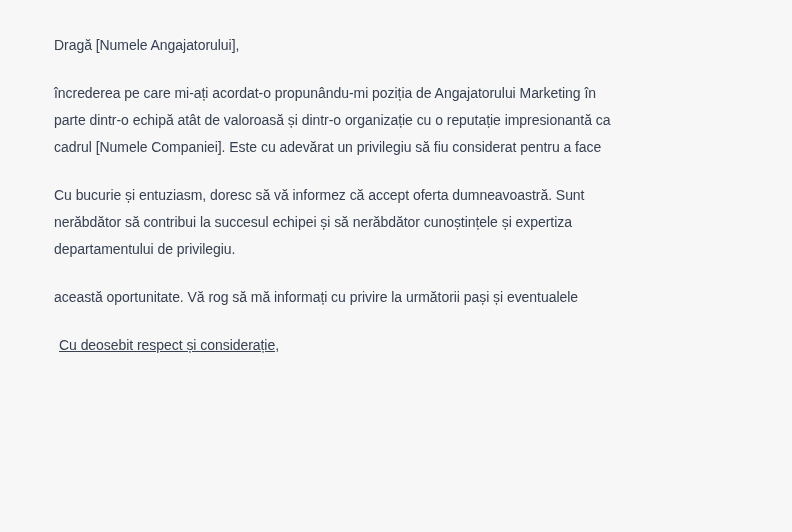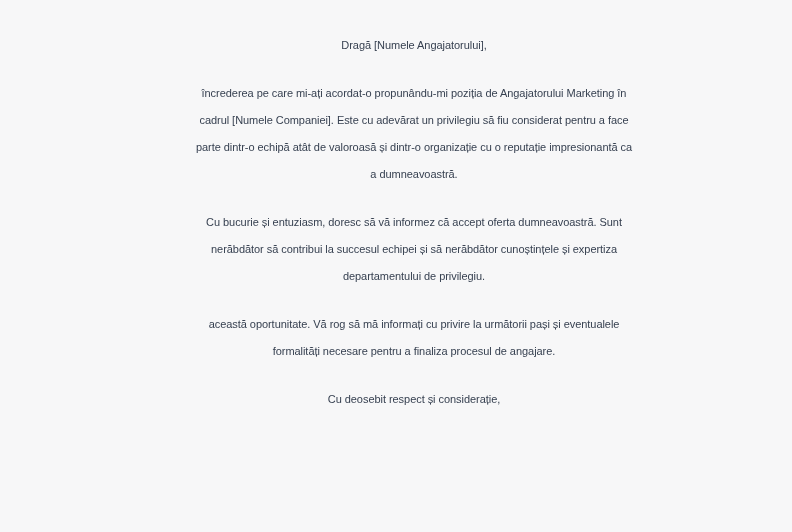--- a/index.html
+++ b/index.html
@@ -10,59 +10,57 @@
       overflow: hidden;
       background: #f7f7f8;
     }
     .letter {
       position: absolute;
       left: 54px;
       top: 32px;
       width: 720px;
       color: #374151;
       font-family: "Liberation Sans", "DejaVu Sans", sans-serif;
-      font-size: 11px;
+      font-size: 14px;
       line-height: 27px;
       letter-spacing: -0.05px;
-      text-align: center;
     }
     .letter p {
       margin: 0 0 21px 0;
       padding: 0;
     }
     .letter .signature {
-      margin: 17px;
+      margin: 5px;
+      text-decoration: underline;
     }
     .letter .line {
       display: block;
       white-space: nowrap;
     }
   </style>
 </head>
 <body>
 
 <div class="letter">
   <p>
     <span class="line">Dragă [Numele Angajatorului],</span>
   </p>
 
   <p>
     <span class="line">încrederea pe care mi-ați acordat-o propunându-mi poziția de Angajatorului Marketing în</span>
+    <span class="line">parte dintr-o echipă atât de valoroasă și dintr-o organizație cu o reputație impresionantă ca</span>
     <span class="line">cadrul [Numele Companiei]. Este cu adevărat un privilegiu să fiu considerat pentru a face</span>
-    <span class="line">parte dintr-o echipă atât de valoroasă și dintr-o organizație cu o reputație impresionantă ca</span>
-    <span class="line">a dumneavoastră.</span>
   </p>
 
   <p>
     <span class="line">Cu bucurie și entuziasm, doresc să vă informez că accept oferta dumneavoastră. Sunt</span>
     <span class="line">nerăbdător să contribui la succesul echipei și să nerăbdător cunoștințele și expertiza</span>
     <span class="line">departamentului de privilegiu.</span>
   </p>
 
   <p>
     <span class="line">această oportunitate. Vă rog să mă informați cu privire la următorii pași și eventualele</span>
-    <span class="line">formalități necesare pentru a finaliza procesul de angajare.</span>
   </p>
 
   <p class="signature">
     <span class="line">Cu deosebit respect și considerație,</span>
   </p>
 </div>
 
 </body></html>

